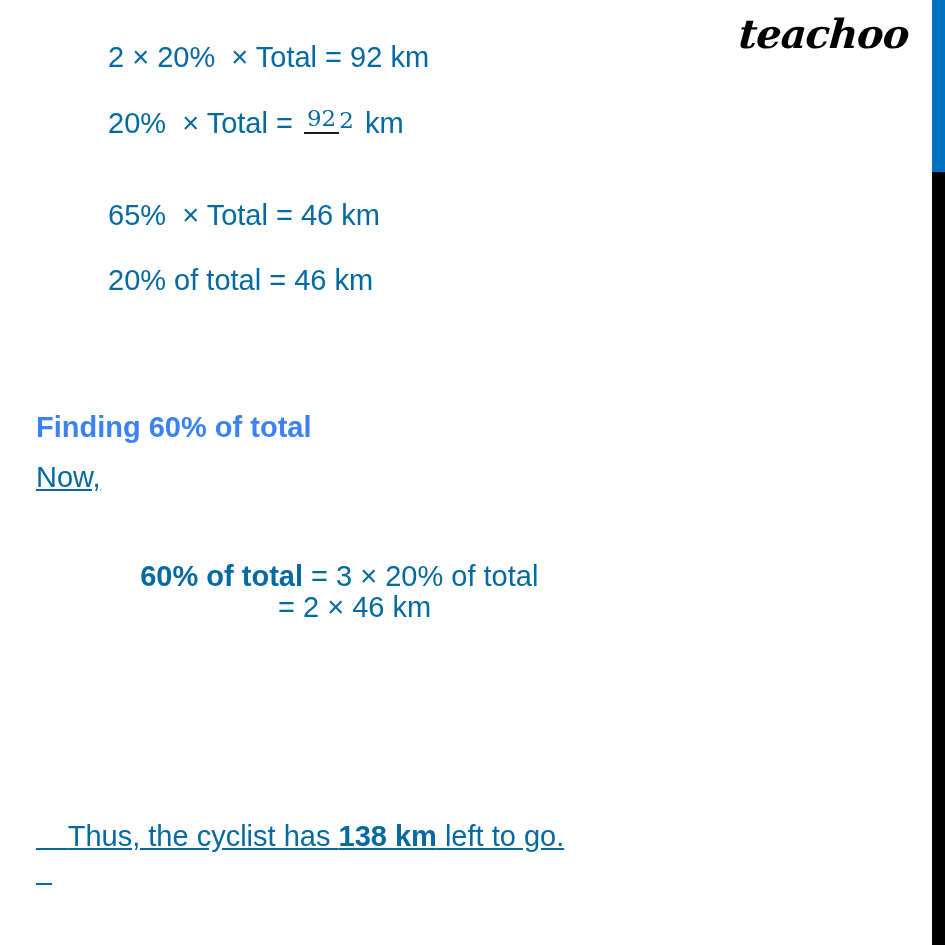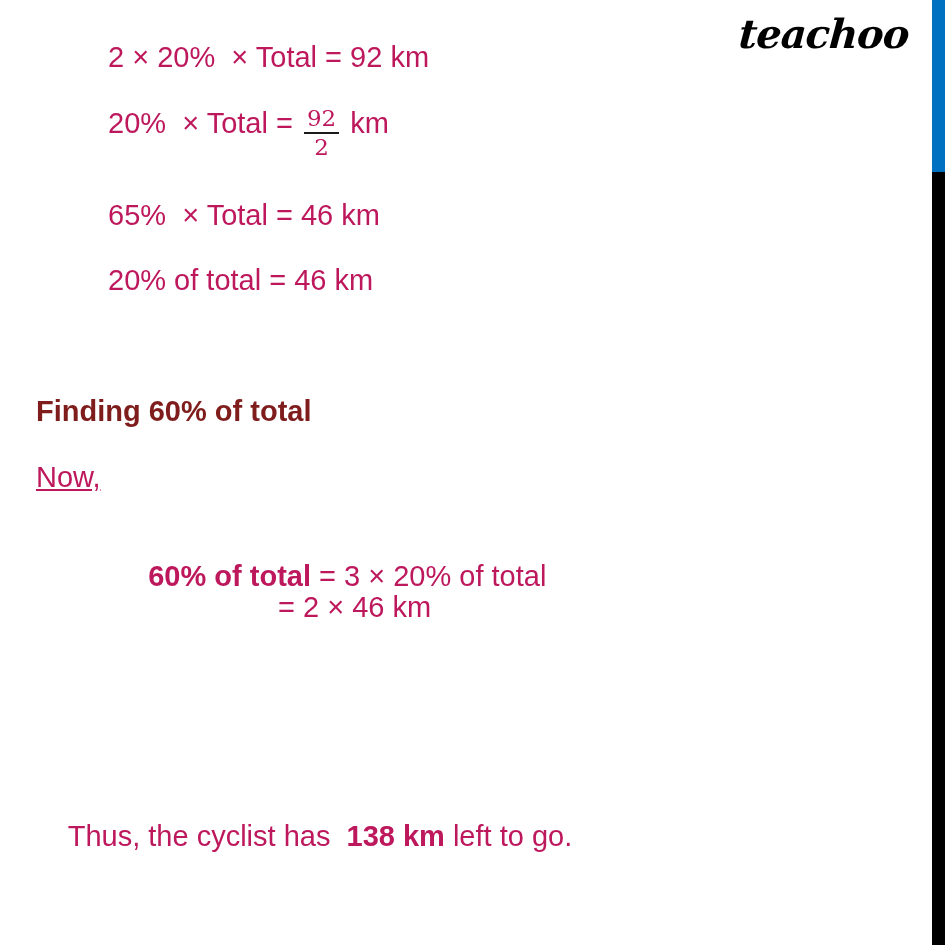--- a/index.html
+++ b/index.html
@@ -28,41 +28,41 @@
     letter-spacing: -1px;
     color: #000000;
     transform: skewX(-4deg);
   }
 
   
   .line {
     position: absolute;
     font-size: 29px;
     line-height: 1.2;
-    color: #be185d;
+    color: #0369a1;
     white-space: pre;
   }
-  .b { font-weight: bold; margin-left: 8px; }
-  .heading { font-weight: bold; color: #7f1d1d; }
+  .b { font-weight: bold; }
+  .heading { font-weight: bold; color: #3b82f6; margin-top: 16px; }
 
   .l1  { left: 108px; top: 40px;  }
   .l2  { left: 108px; top: 106px; height: 72px; display: flex; align-items: flex-start; }
   .l3  { left: 108px; top: 198px; }
   .l4  { left: 108px; top: 263px; font-weight: normal; }
   .l5  { left: 36px;  top: 394px; }
   .l6  { left: 36px;  top: 460px; text-decoration: underline; }
   .l7  { left: 108px; top: 524px; }
   .l8  { left: 278px; top: 590px; }
   .l9  { left: 278px; top: 655px; font-weight: bold; }
-  .l10 { left: 36px;  top: 784px; }
+  .l10 { left: 36px;  top: 784px; text-decoration: underline; }
 
   
   .frac {
     display: inline-flex;
-    flex-direction: column;
+    flex-direction: row;
     align-items: center;
     vertical-align: middle;
     font-family: "DejaVu Serif", serif;
     font-size: 23px;
     line-height: 1.1;
     margin: 0 3px;
   }
   .frac .num { padding: 0 3px 1px 3px; border-bottom: 2px solid #1b1b1b; }
   .frac .den { padding-top: 1px; }
 </style>

